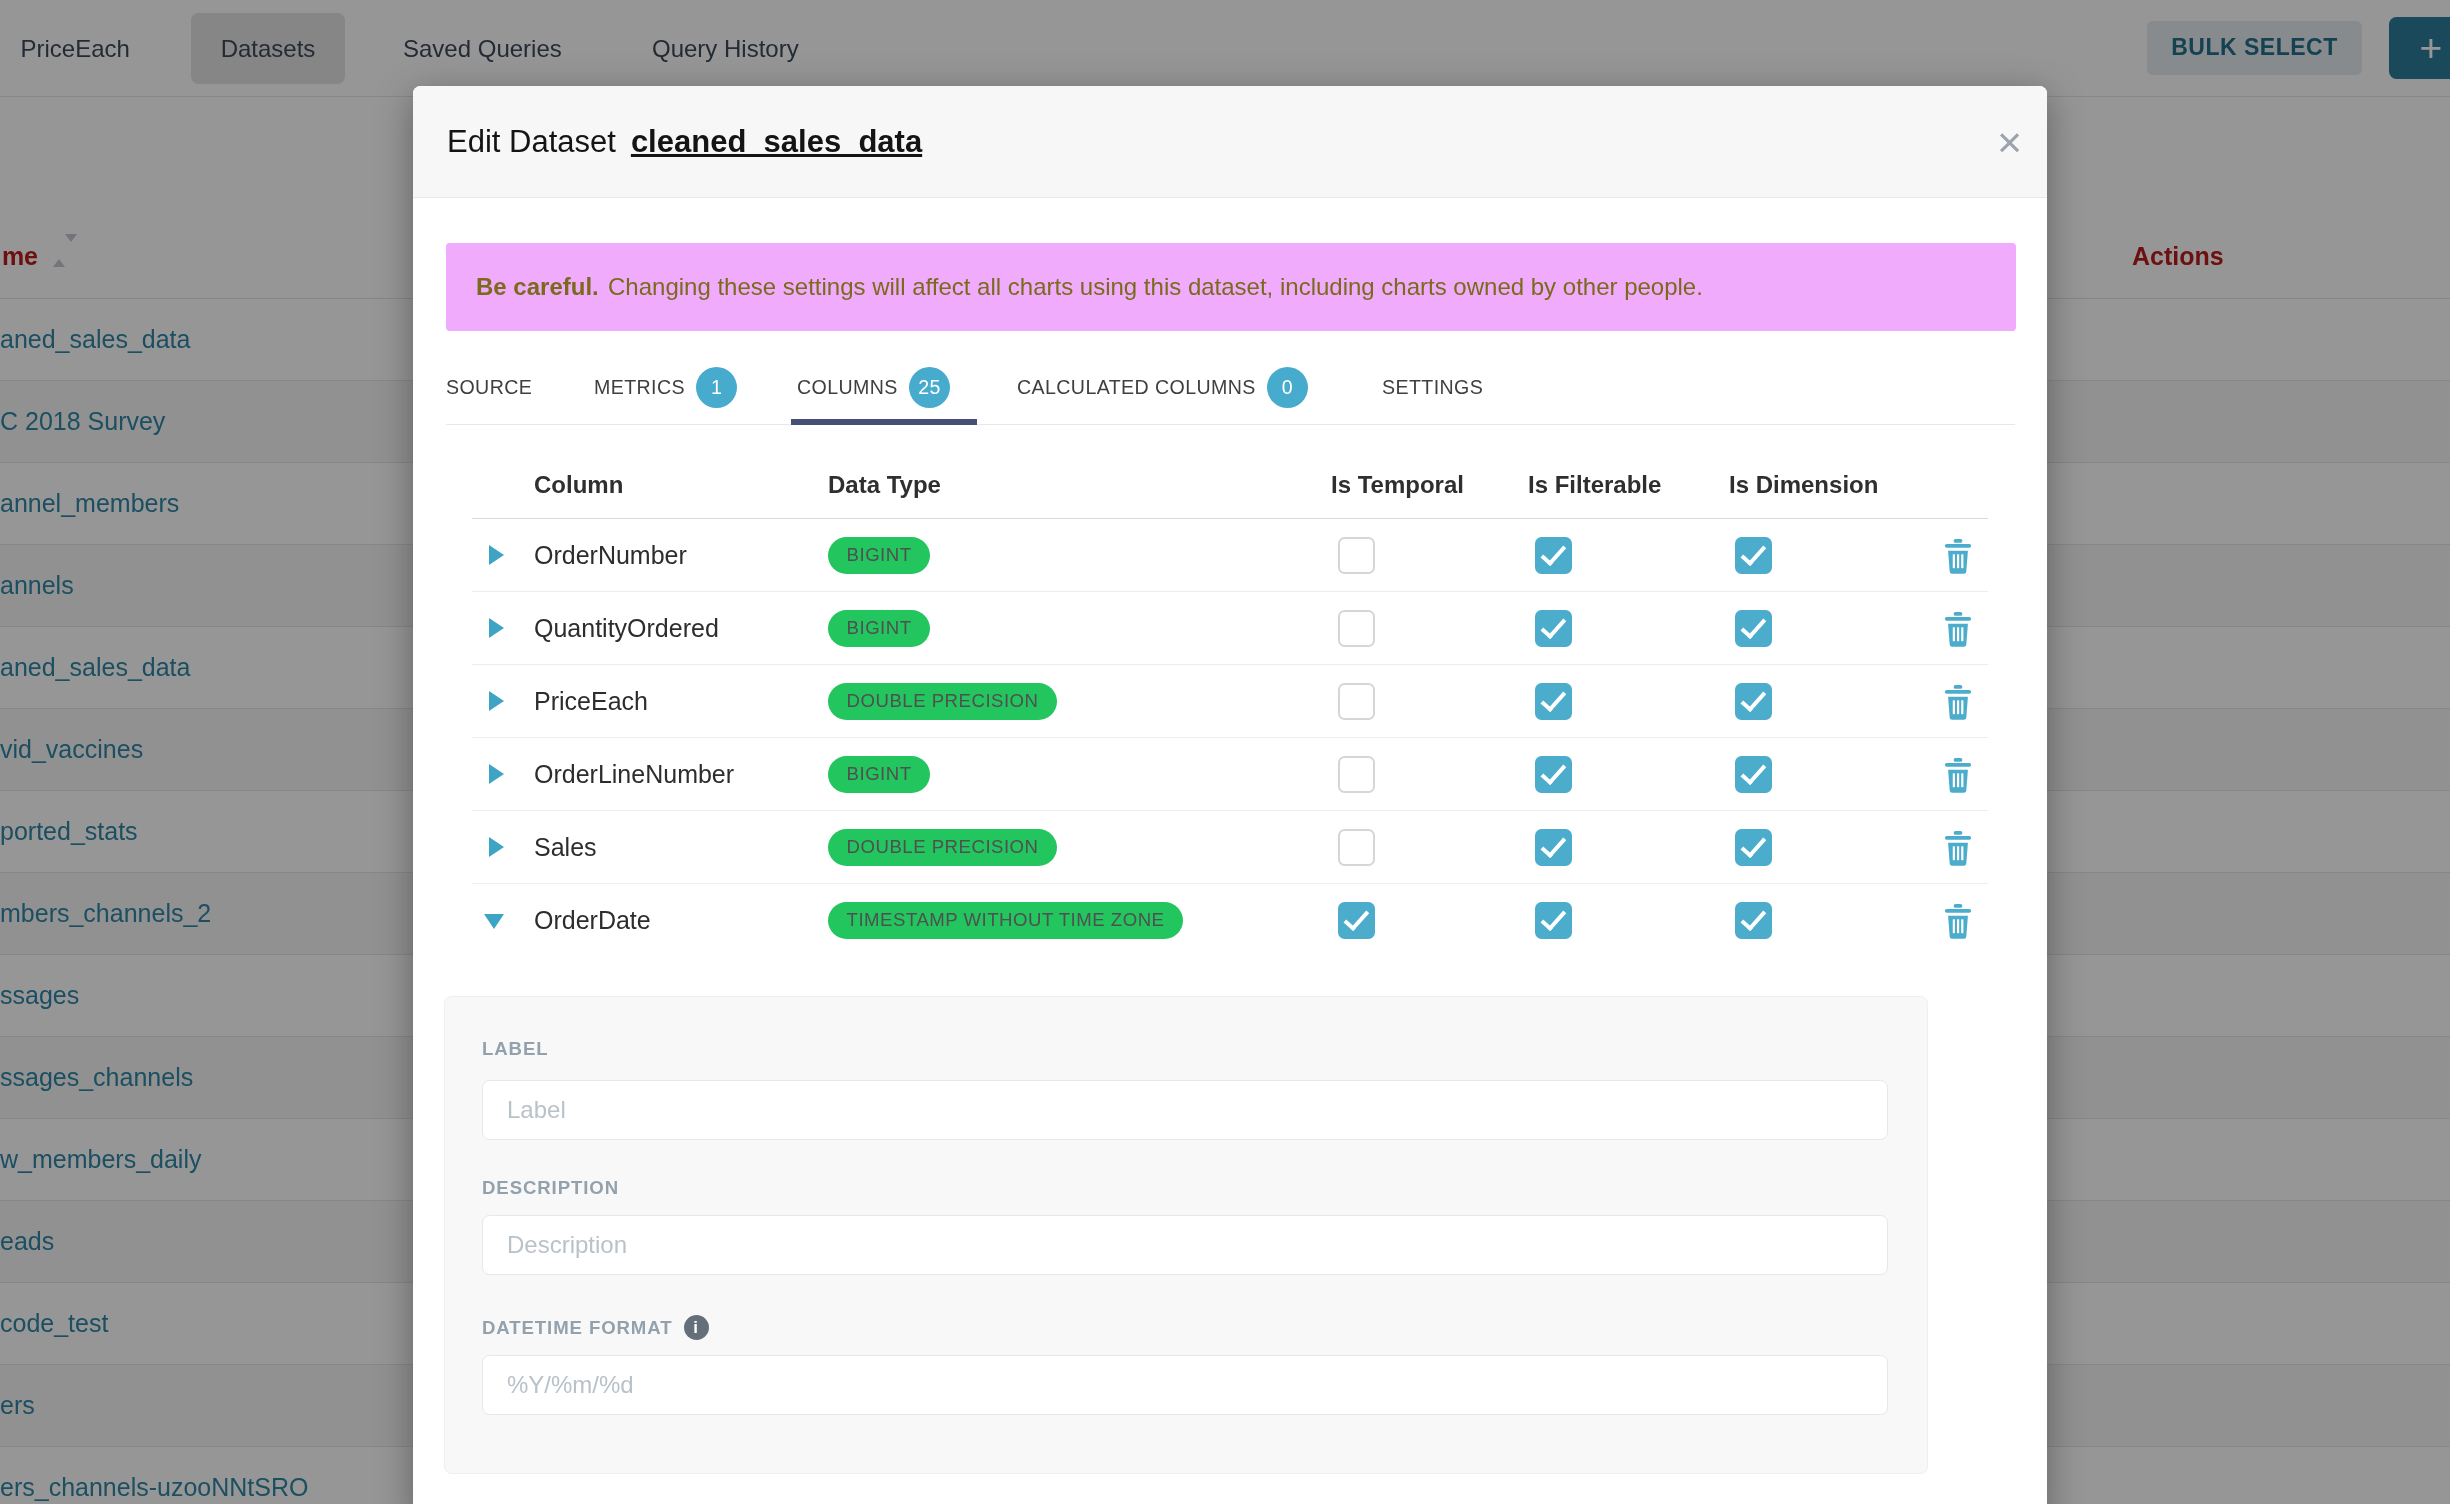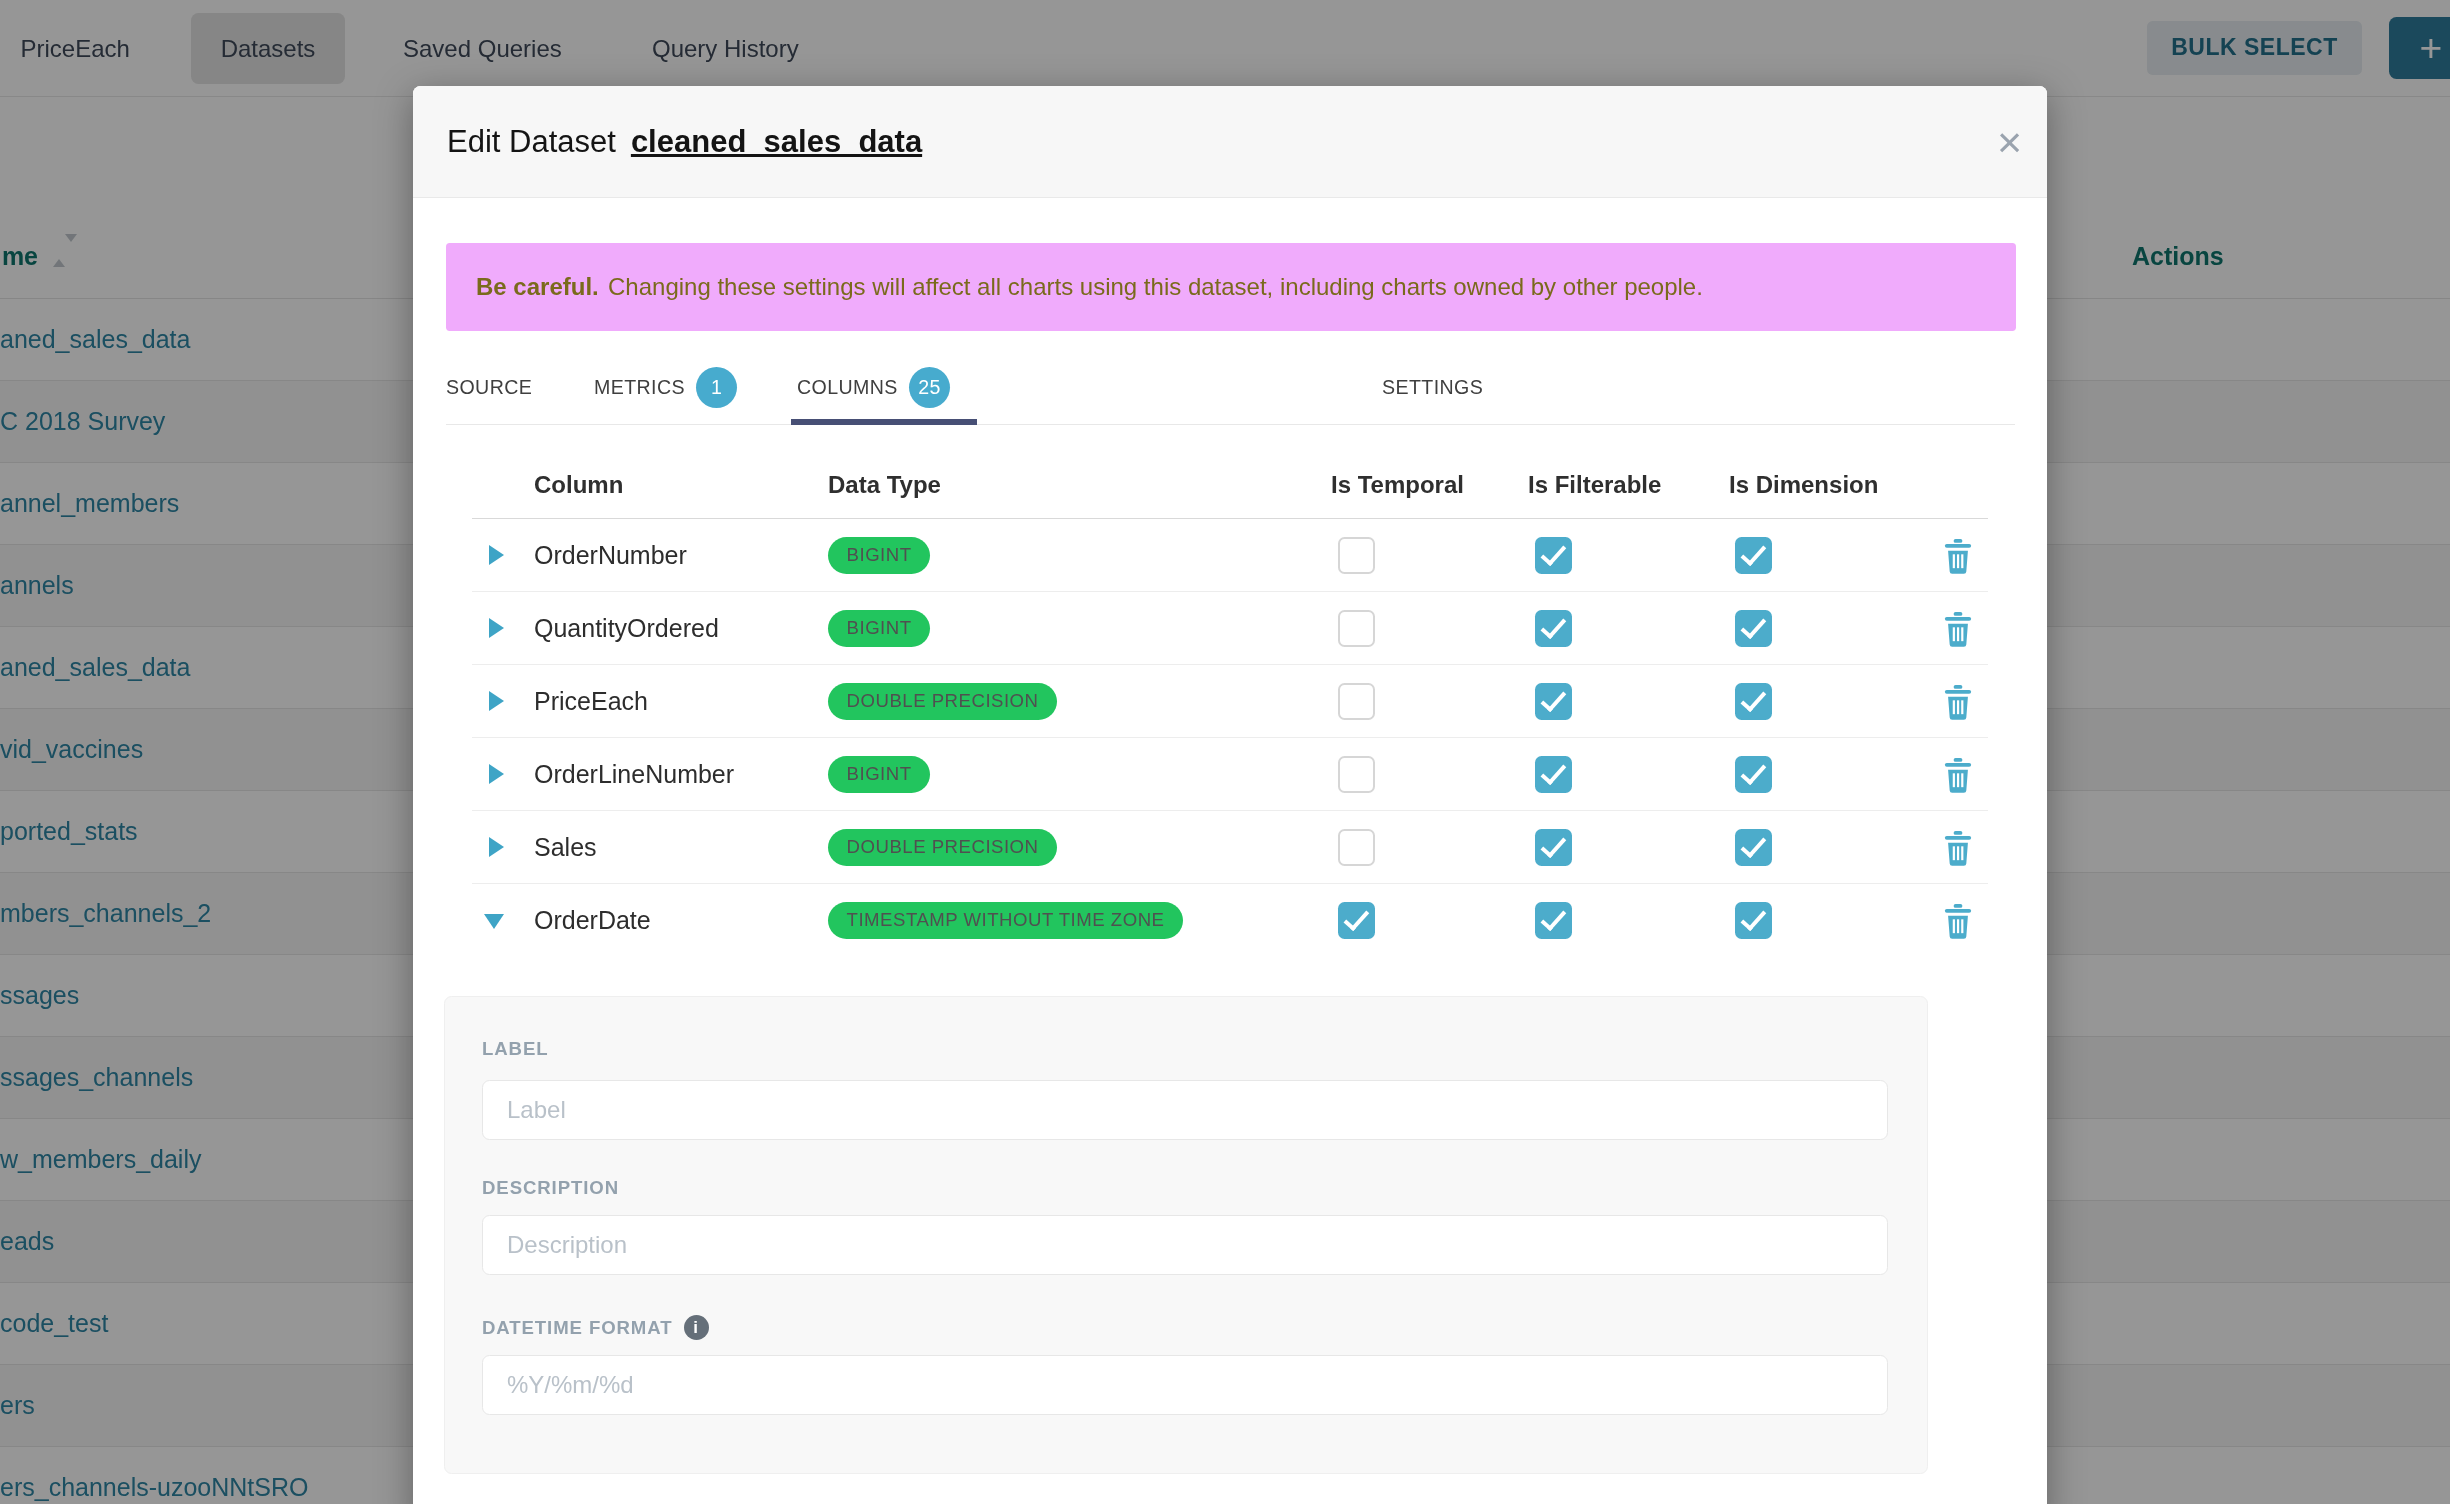--- a/index.html
+++ b/index.html
@@ -31,21 +31,21 @@
   #db-label { position:absolute; left:102px; top:97px; height:117px; display:flex; align-items:center;
               font-size:25px; font-weight:700; color:#30353c; }
   #db-value { position:absolute; left:238px; top:97px; height:117px; display:flex; align-items:center;
               font-size:25px; color:#44494f; }
   #db-caret { position:absolute; left:347px; top:150px; }
 
   
   #bg-header { position:absolute; left:0; top:214px; width:2450px; height:85px;
                border-bottom:0.9px solid #e4e4e4; background:#fff; }
   .bg-h-text { position:absolute; top:0; height:85px; display:flex; align-items:center;
-               font-size:25px; font-weight:700; color:#0f766e; }
+               font-size:25px; font-weight:700; color:#b91c1c; }
   #sort-icon { position:absolute; left:53px; top:28px; width:13px; height:30px; }
   #sort-icon .tri-up { width:0;height:0;border-left:6.5px solid transparent;border-right:6.5px solid transparent;
                        border-bottom:8.4px solid #c2c8ce; margin-bottom:4.7px;}
   #sort-icon .tri-dn { width:0;height:0;border-left:6.5px solid transparent;border-right:6.5px solid transparent;
                        border-top:8.4px solid #c2c8ce;}
   #bg-rows { position:absolute; left:0; top:299px; width:2450px; height:1205px; overflow:hidden; }
   .brow { width:2450px; height:82px; border-bottom:0.9px solid #e6e6e6; display:flex; align-items:center; }
   .brow:nth-child(even) { background:#f7f7f7; }
   .blink { font-size:25px; color:#2e86a5; text-decoration:none; cursor:pointer; }
 
@@ -220,20 +220,24 @@
       <span>SOURCE</span>
     </div>
     <div class="tab" style="left:148px;">
       <span>METRICS</span>
       <span class="badge">1</span>
     </div>
     <div class="tab" style="left:351px;">
       <span>COLUMNS</span>
       <span class="badge">25</span>
     </div>
+    <div class="tab" style="left:571px;">
+      <span>CALCULATED COLUMNS</span>
+      <span class="badge">0</span>
+    </div>
     <div class="tab" style="left:936px;">
       <span>SETTINGS</span>
     </div>
     <div id="tab-underline"></div>
   </div>
 
   <div id="ctable">
     <div id="ctable-head">
       <span class="chead" style="left:62px;">Column</span>
       <span class="chead" style="left:356px;">Data Type</span>

